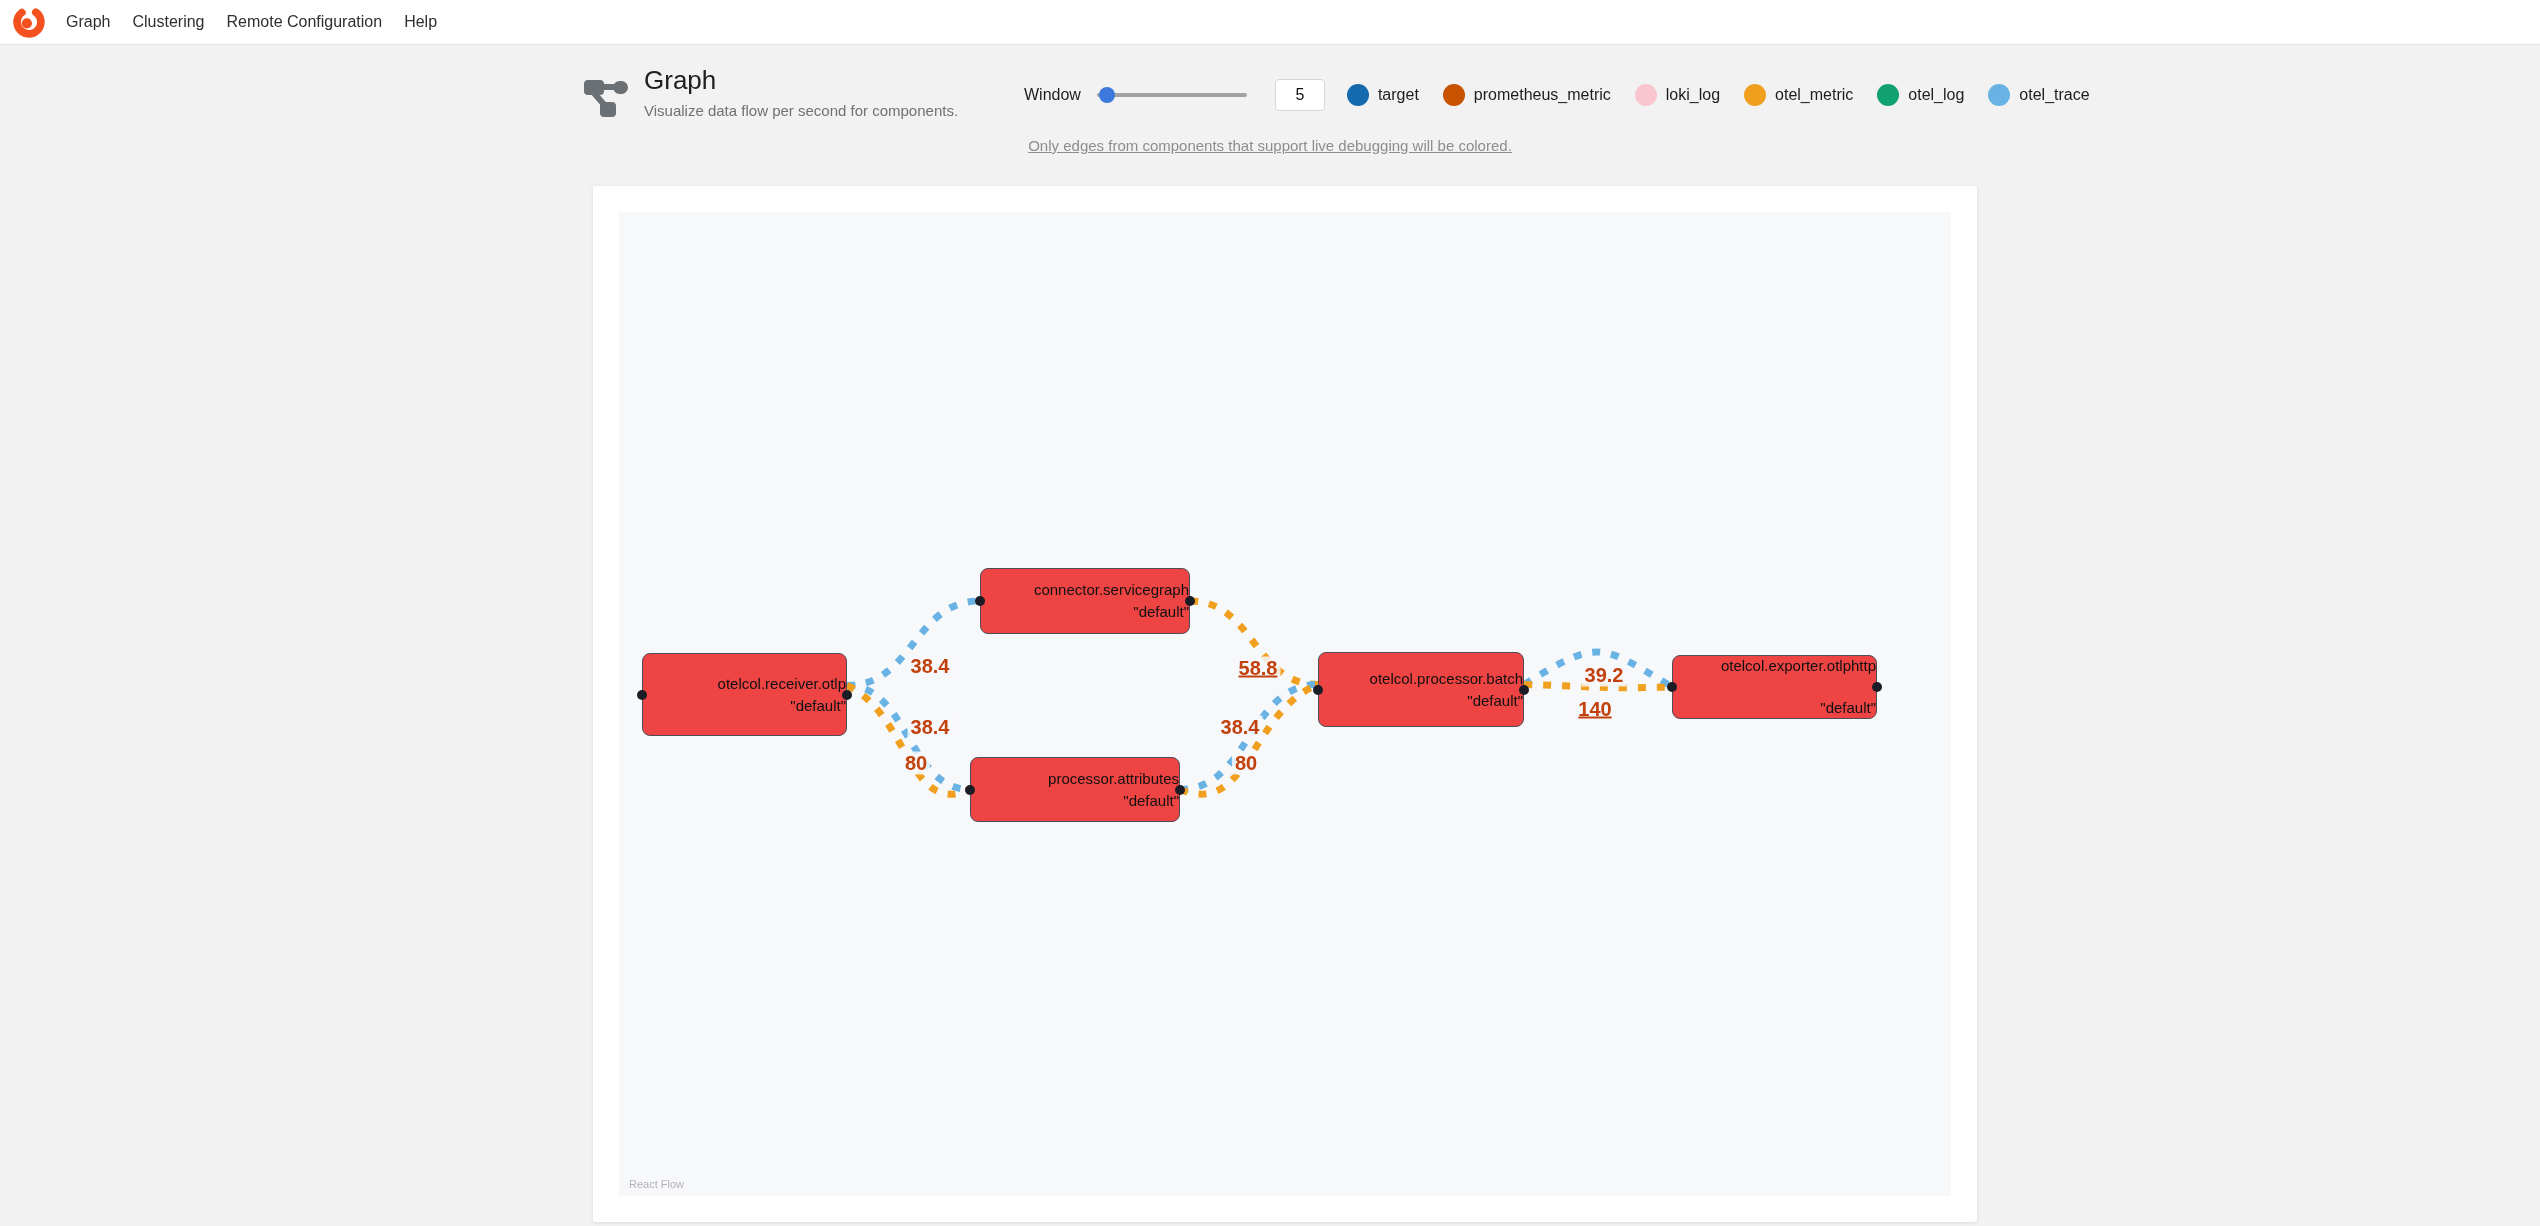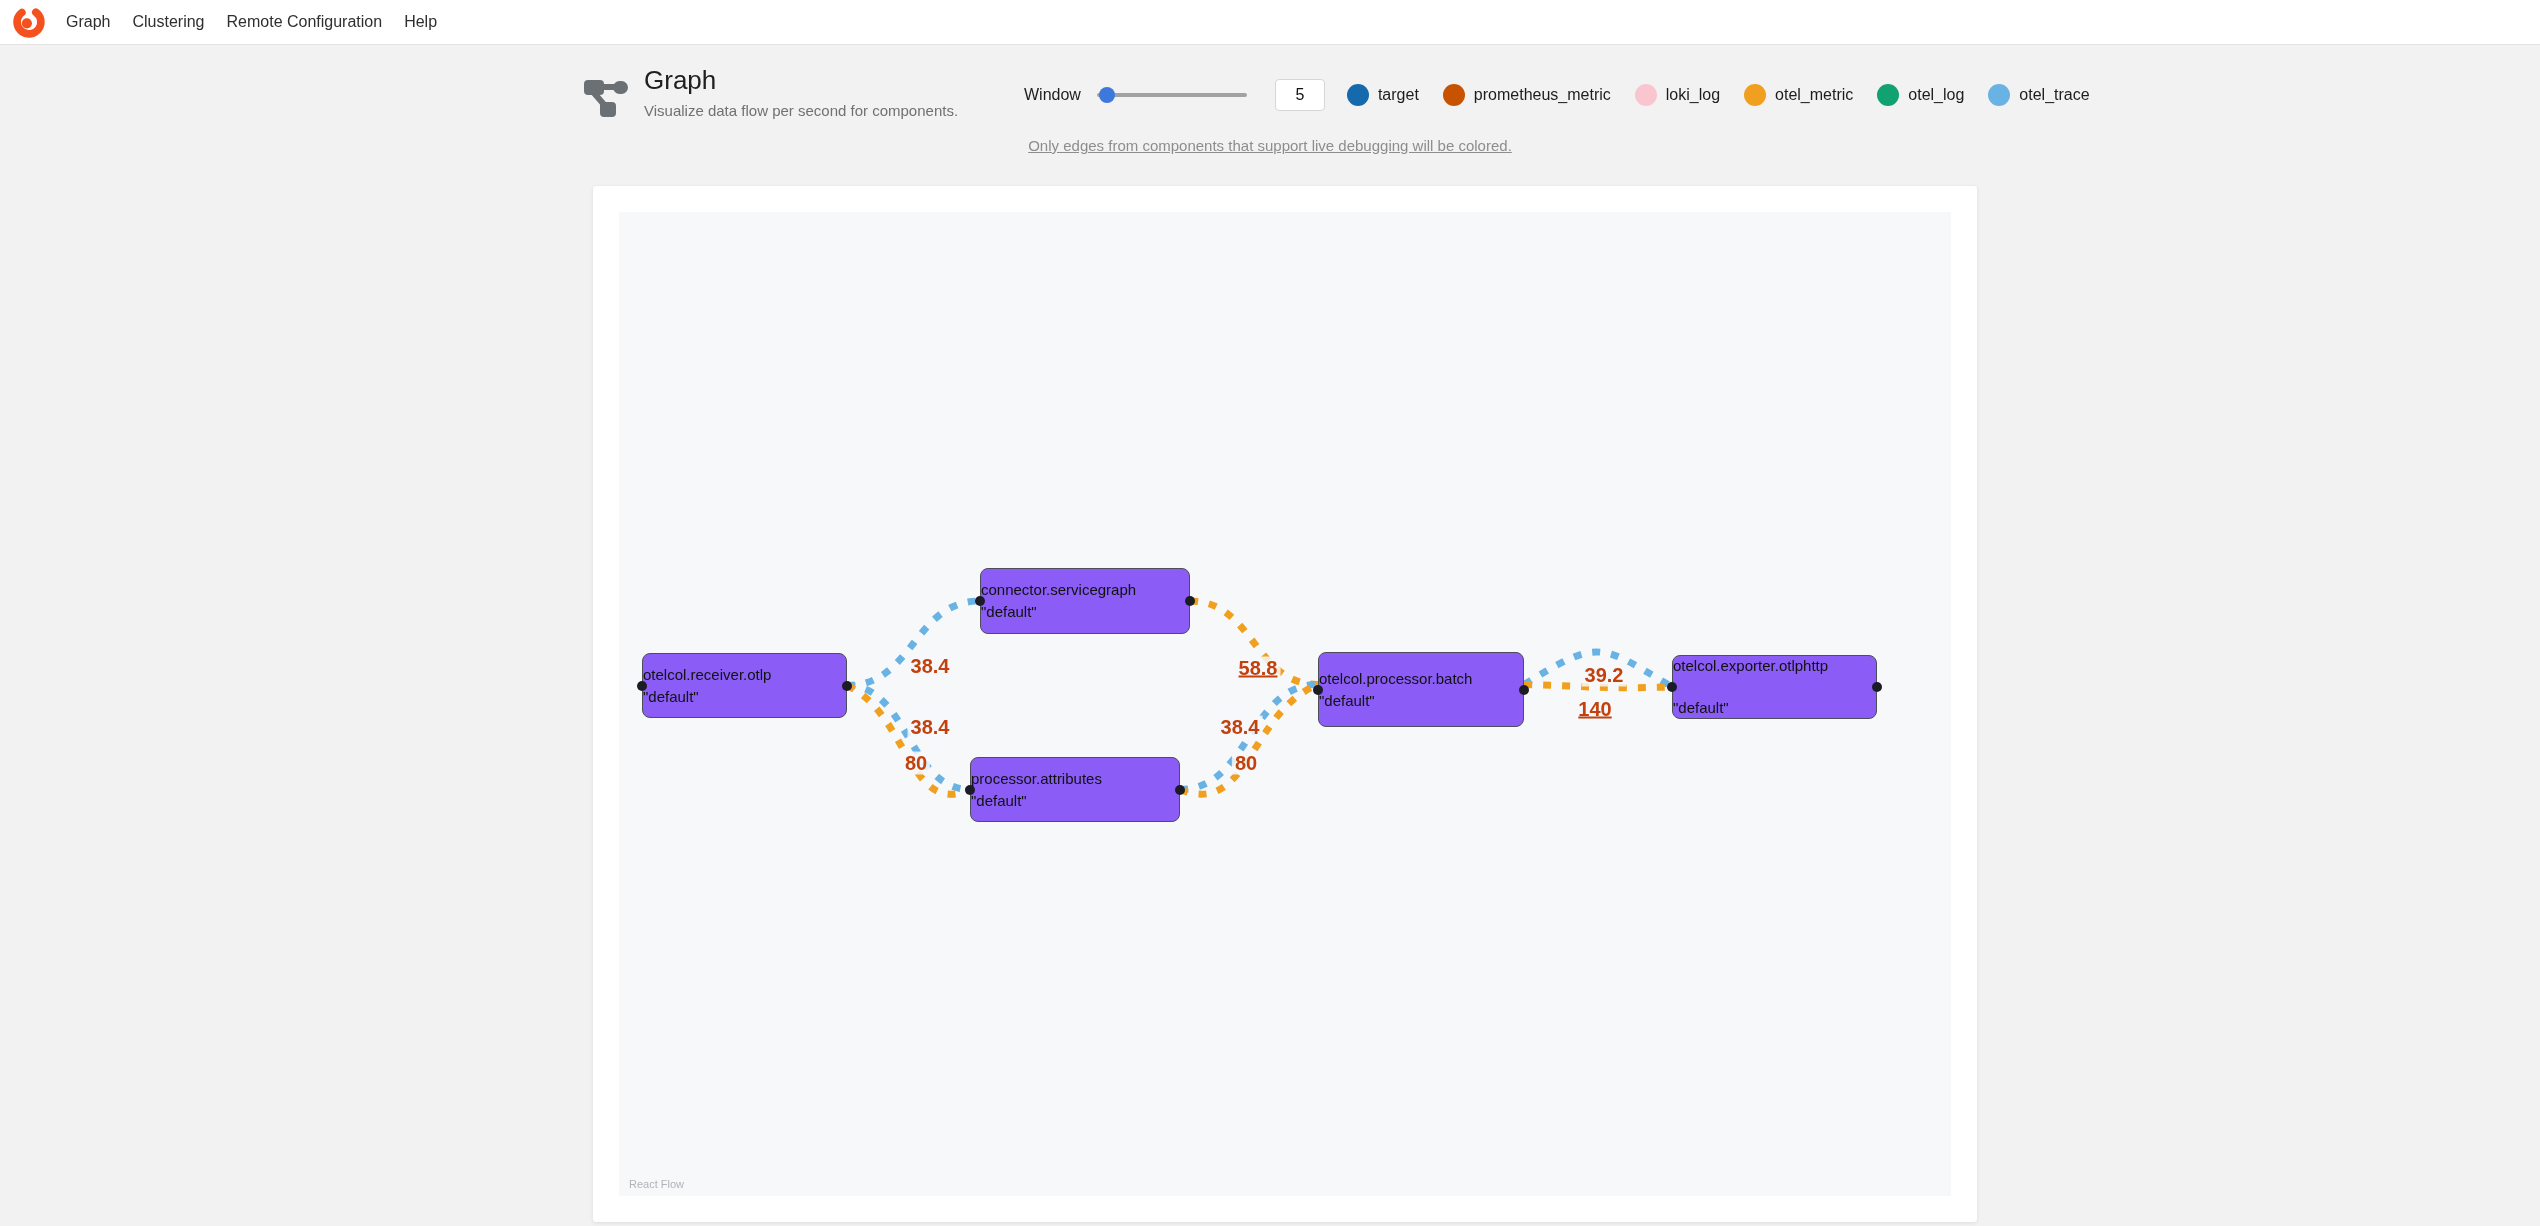--- a/index.html
+++ b/index.html
@@ -67,23 +67,23 @@
     box-shadow:0 1px 4px rgba(0,0,0,0.09);
   }
   .viewport {
     position:relative; width:100%; height:100%;
     background:#f7f8fa; overflow:hidden;
   }
   .edges-svg { position:absolute; left:0; top:0; width:1332px; height:984px; }
   .edge { fill:none; stroke-width:7; stroke-dasharray:8 11; }
 
   .node {
-    position:absolute; background:#8b5cf6; border:1.5px solid #4e4e5a;
+    position:absolute; background:#ef4444; border:1.5px solid #4e4e5a;
     border-radius:8px; display:flex; flex-direction:column;
-    align-items:flex-start; justify-content:center;
+    align-items:flex-end; justify-content:center;
     font-size:15px; color:#111; line-height:1.45; cursor:grab;
   }
   .handle {
     position:absolute; width:10px; height:10px; border-radius:50%;
     background:#1c1c26; top:50%; transform:translateY(-50%);
   }
   .handle.left  { left:-6px; }
   .handle.right { right:-6px; }
 
   .edge-label {
@@ -180,21 +180,21 @@
       </svg>
     <a class="attribution">React Flow</a>
   <div class="edge-label" style="left: 311px; top: 431px;">38.4</div>
       <div class="edge-label" style="left: 311px; top: 492px;">38.4</div>
       <div class="edge-label" style="left: 297px; top: 528px;">80</div>
       <div class="edge-label" style="left: 639px; top: 433px; text-decoration: underline;">58.8</div>
       <div class="edge-label" style="left: 621px; top: 492px;">38.4</div>
       <div class="edge-label" style="left: 627px; top: 528px;">80</div>
       <div class="edge-label" style="left: 985px; top: 440px;">39.2</div>
       <div class="edge-label" style="left: 976px; top: 474px; text-decoration: underline;">140</div>
-      <div class="node" style="left: 23px; top: 441px; width: 205px; height: 65px;">
+      <div class="node" style="left: 23px; top: 441px; width: 205px; height: 83px;">
         <span>otelcol.receiver.otlp</span>
         <span>"default"</span>
         <span class="handle left"></span>
         <span class="handle right"></span>
       </div>
       <div class="node" style="left: 361px; top: 356px; width: 210px; height: 66px;">
         <span>connector.servicegraph</span>
         <span>"default"</span>
         <span class="handle left"></span>
         <span class="handle right"></span>

